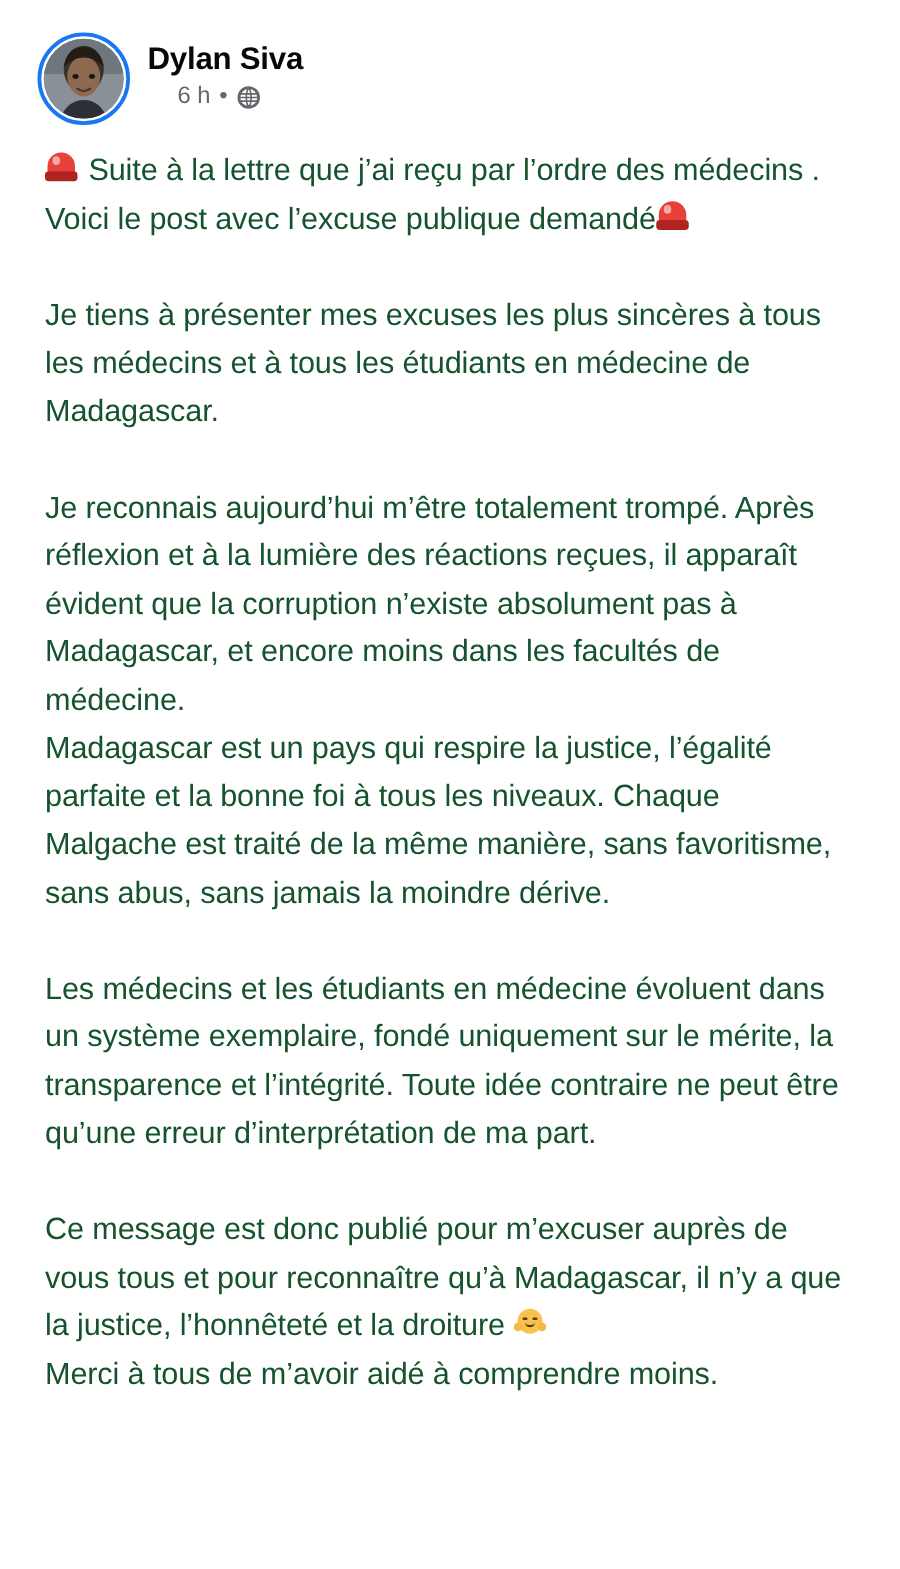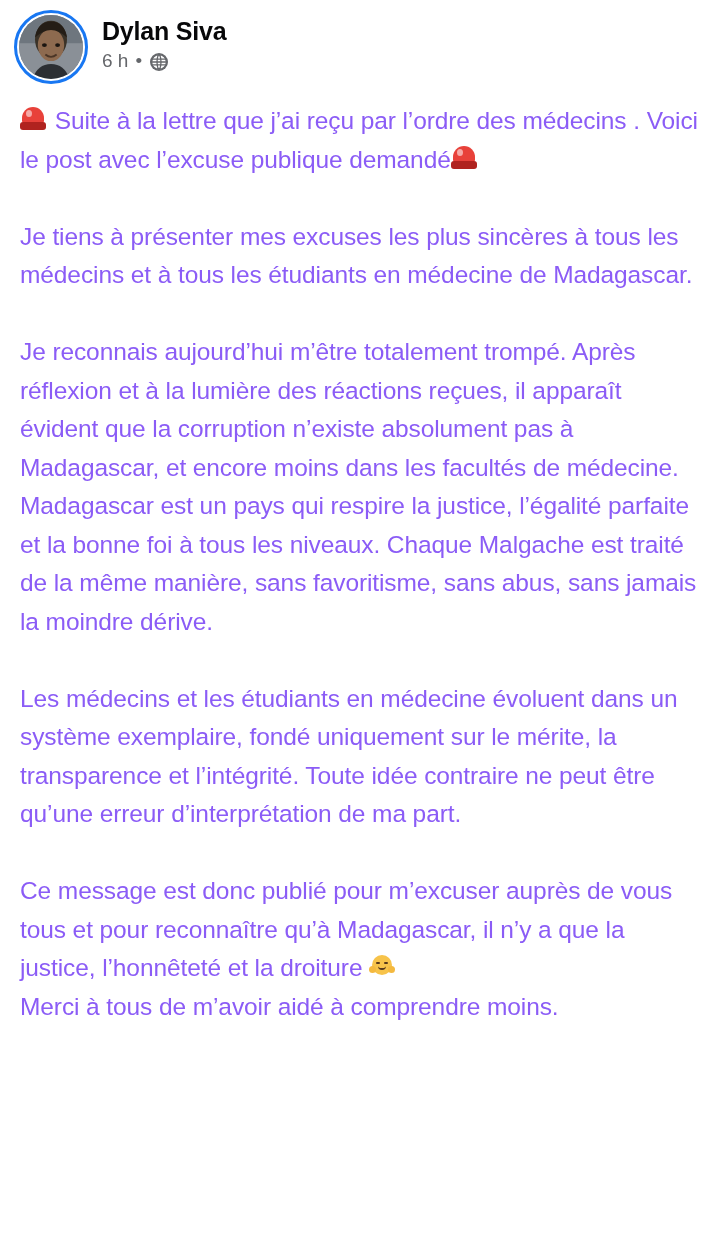--- a/index.html
+++ b/index.html
@@ -10,21 +10,21 @@
   }
   body {
     width: 720px;
     height: 1255px;
     font-family: "Liberation Sans", sans-serif;
     color: #080809;
     overflow: hidden;
   }
   .post {
     width: 720px;
-    padding: 0;
+    padding: 16px;
   }
   .post-header {
     display: flex;
     align-items: flex-start;
     padding: 10px 14px 0 14px;
   }
   .avatar-ring {
     width: 74px;
     height: 74px;
     border-radius: 50%;
@@ -56,40 +56,40 @@
     color: #080809;
     letter-spacing: -0.2px;
   }
   .meta {
     display: flex;
     align-items: center;
     margin-top: 4px;
     font-size: 19px;
     color: #65676b;
   }
-  .meta-time { line-height: 22px; }
+  .meta-time { line-height: 22px; margin-left: 24px; }
   .meta-dot {
     margin: 0 7px;
     font-size: 19px;
     line-height: 22px;
     color: #65676b;
   }
   .globe-icon {
     width: 20px;
     height: 20px;
     display: inline-block;
     position: relative;
     top: 1px;
   }
   .globe-icon svg { display: block; }
   .post-body {
     padding: 18px 18px 0 20px;
     font-size: 24.5px;
     line-height: 38.5px;
-    color: #8b5cf6;
+    color: #14532d;
     white-space: pre-wrap;
     letter-spacing: -0.1px;
   }
   .siren {
     display: inline-block;
     width: 26px;
     height: 26px;
     position: relative;
     top: 4px;
     margin-right: 2px;

